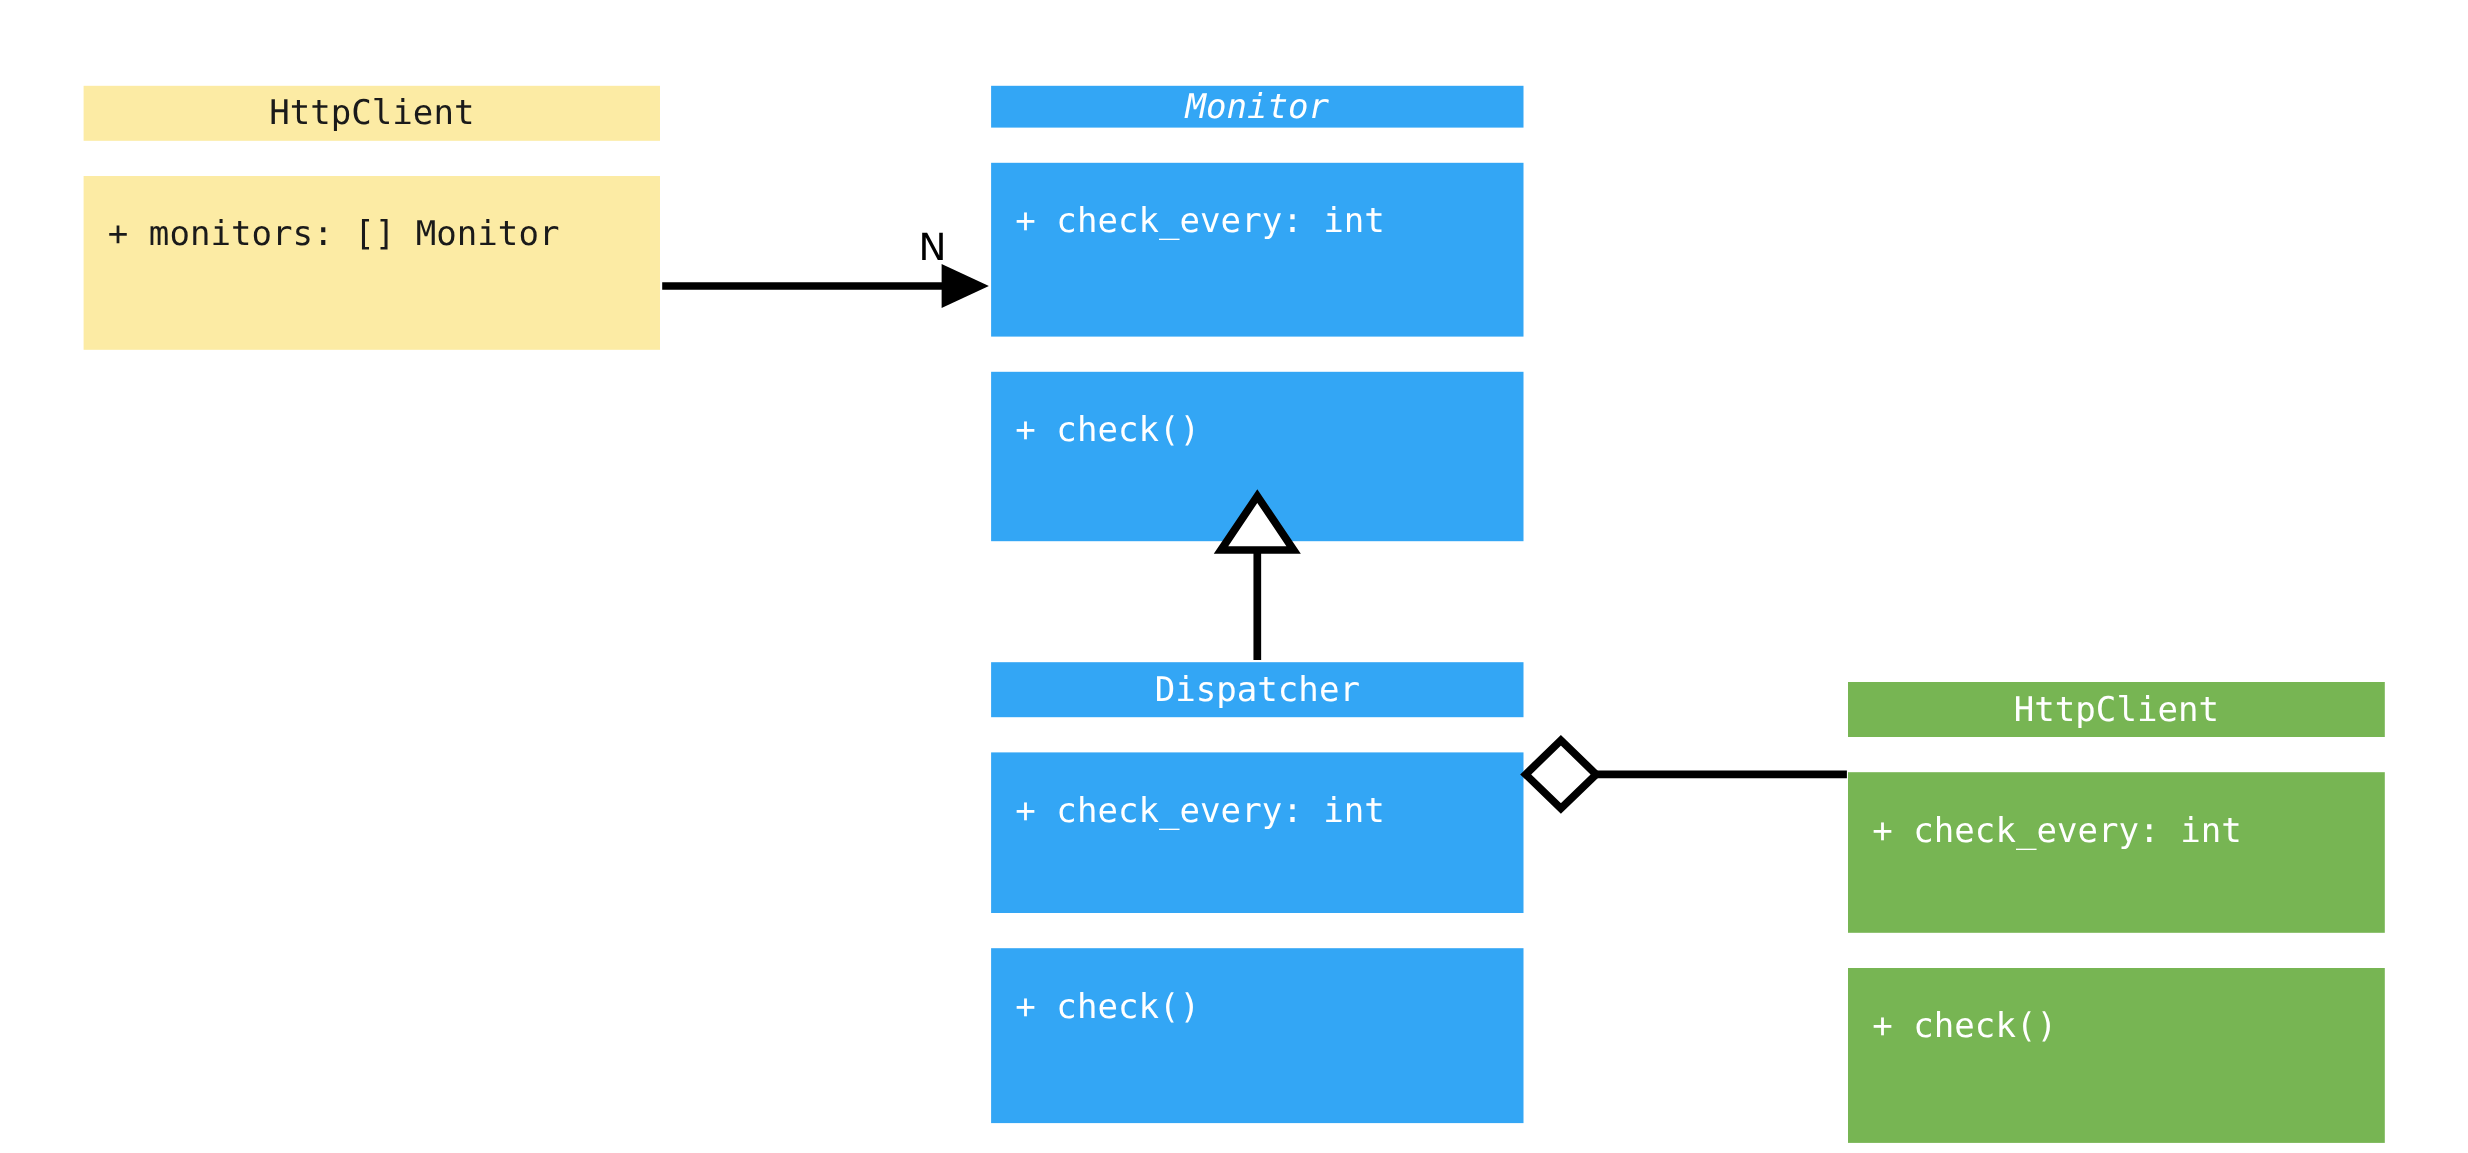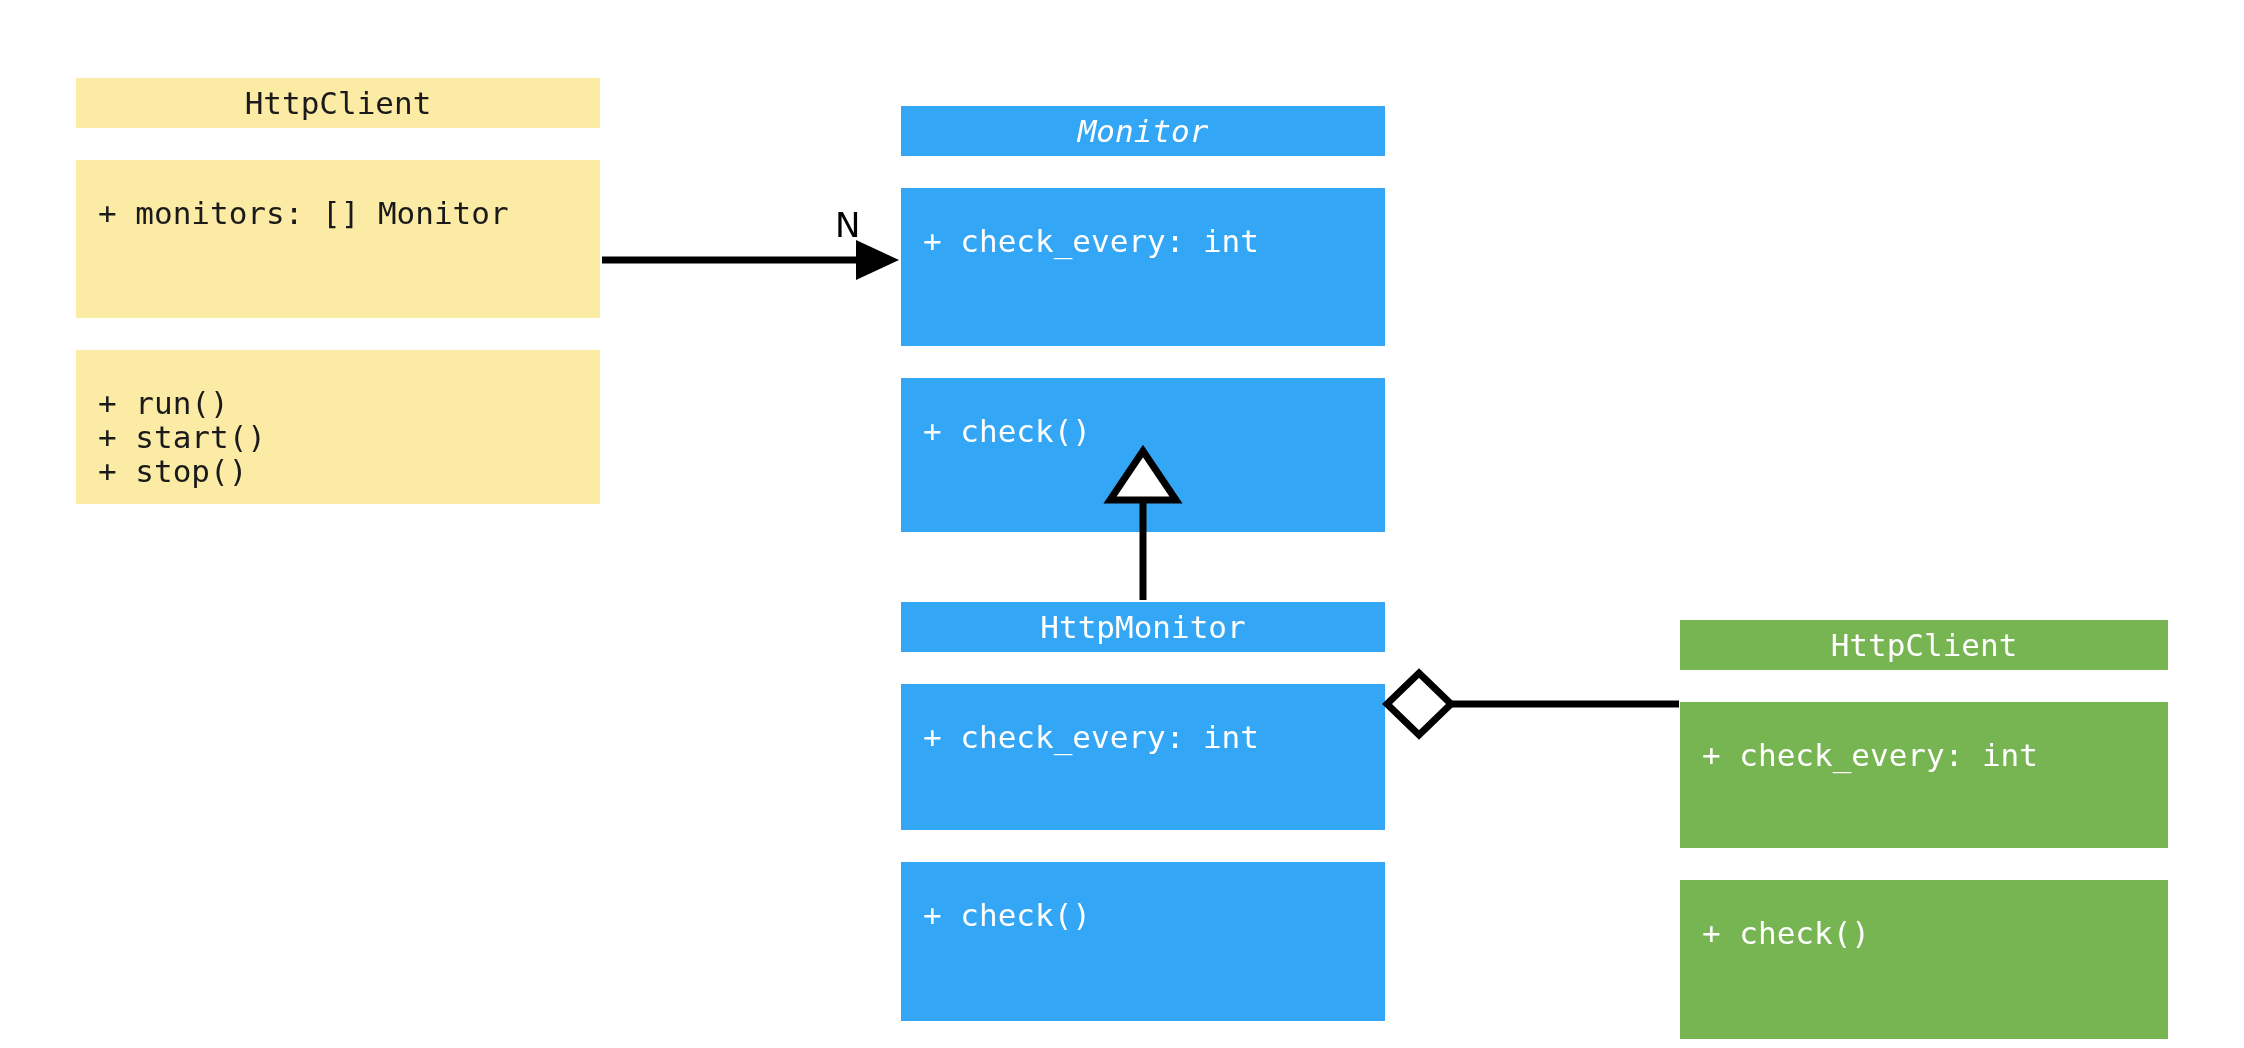--- a/index.html
+++ b/index.html
@@ -82,33 +82,30 @@
   }
 </style>
 </head>
 <body>
 
 <div id="canvas">
 
   <div class="uml-class theme-yellow" style="left:76px; top:78px; width:524px;">
     <div class="uml-compartment uml-title" style="height:50px;">HttpClient</div>
     <div class="uml-compartment uml-members" style="height:158px;">+ monitors: [] Monitor</div>
-    <div class="uml-compartment uml-members" style="height:154px;">+ run()
-+ start()
-+ stop()</div>
   </div>
 
   <div class="uml-class theme-blue" style="left:901px; top:78px; width:484px;">
-    <div class="uml-compartment uml-title abstract" style="height:50px;margin-top:28px;">Monitor</div>
+    <div class="uml-compartment uml-title abstract" style="height:38px;">Monitor</div>
     <div class="uml-compartment uml-members" style="height:158px;">+ check_every: int</div>
     <div class="uml-compartment uml-members" style="height:154px;">+ check()</div>
   </div>
 
   <div class="uml-class theme-blue" style="left:901px; top:602px; width:484px;">
-    <div class="uml-compartment uml-title" style="height:50px;">HttpMonitor</div>
+    <div class="uml-compartment uml-title" style="height:50px;">Dispatcher</div>
     <div class="uml-compartment uml-members" style="height:146px;">+ check_every: int</div>
     <div class="uml-compartment uml-members" style="height:159px;">+ check()</div>
   </div>
 
   <div class="uml-class theme-green" style="left:1680px; top:620px; width:488px;">
     <div class="uml-compartment uml-title" style="height:50px;">HttpClient</div>
     <div class="uml-compartment uml-members" style="height:146px;">+ check_every: int</div>
     <div class="uml-compartment uml-members" style="height:159px;">+ check()</div>
   </div>
 

